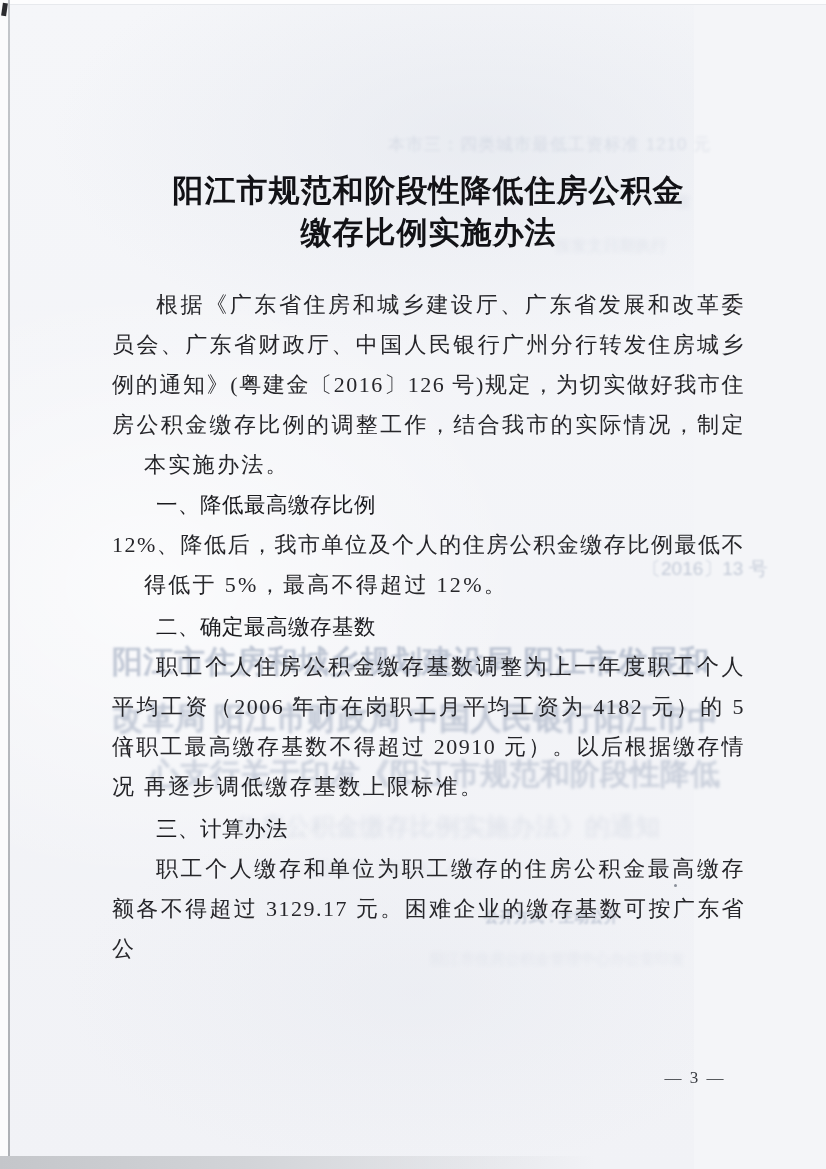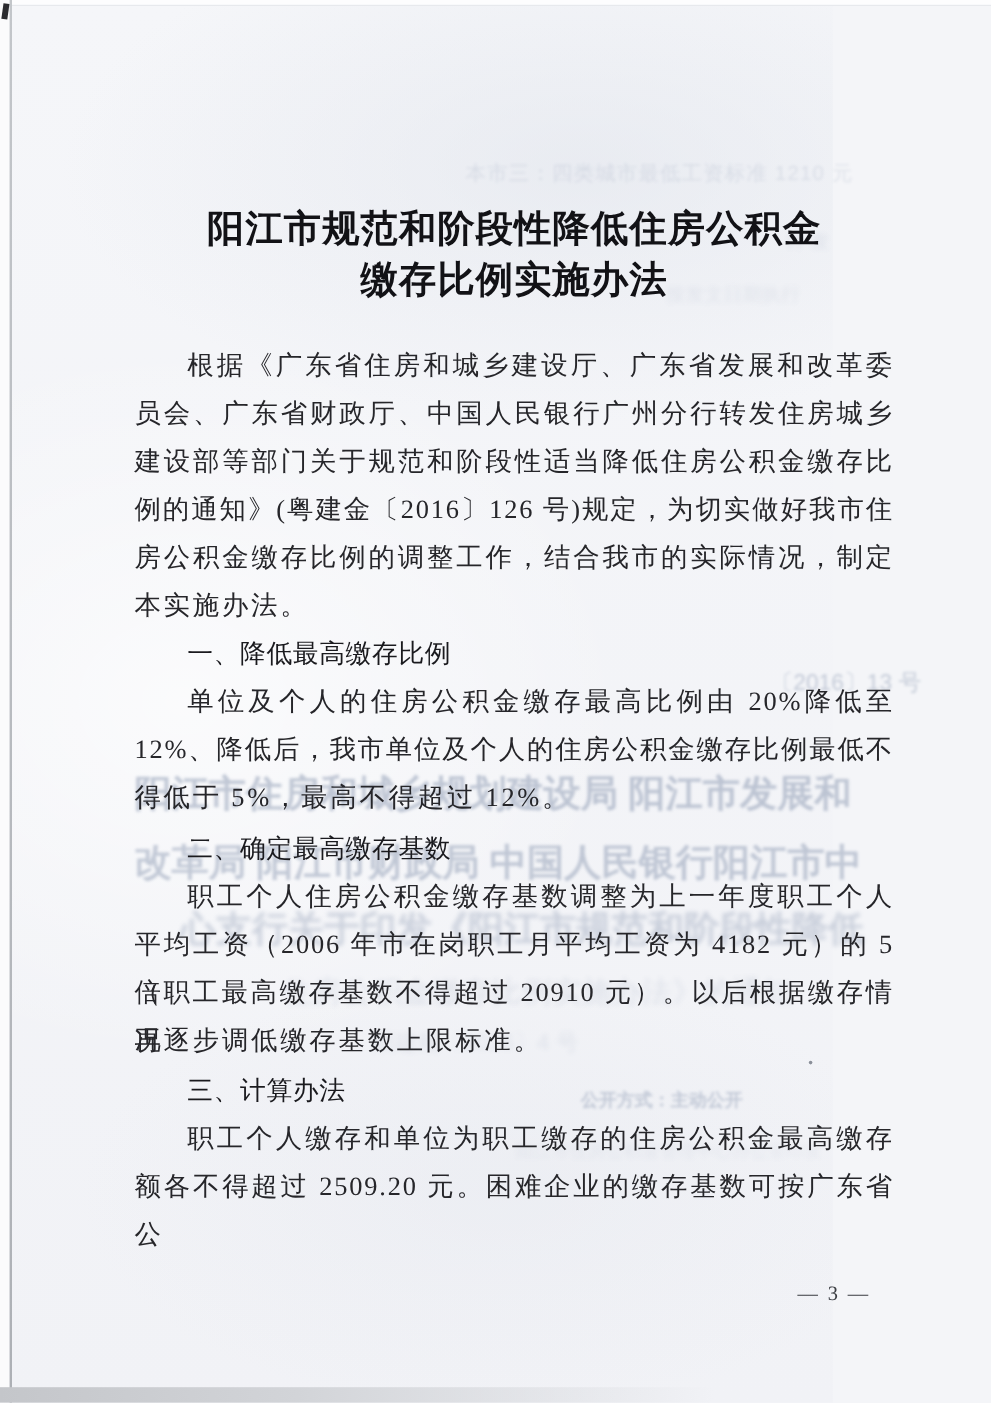--- a/index.html
+++ b/index.html
@@ -46,21 +46,21 @@
     text-align:center;font-family:"Liberation Sans", sans-serif;
     font-weight:700;font-size:31px;line-height:42px;color:#121216;
     letter-spacing:1px;
   }
   .body-block{position:absolute;left:112px;top:285px;width:633px;z-index:2;}
   .line{
     height:40px;line-height:40px;font-size:22px;color:#26262a;
     letter-spacing:1.5px;
   }
   .fill{text-align:justify;text-align-last:justify;}
-  .end{letter-spacing:2.3px;}
+  .end{letter-spacing:2.3px;margin-left:32px;}
   .indent{text-indent:44px;}
   .heading{
     font-family:"Liberation Sans", sans-serif;font-weight:400;
     font-size:21.5px;color:#1a1a1e;letter-spacing:.5px;text-indent:44px;
   }
   .gap{margin-top:2px;}
   .page-number{
     position:absolute;left:640px;top:1068px;width:110px;z-index:2;
     text-align:center;font-size:17px;color:#3a3d42;letter-spacing:2px;
     font-family:"Liberation Serif", serif;
@@ -86,36 +86,34 @@
   <div class="ghost g10">阳江市住房公积金管理中心办公室印发</div>
 
   <div class="title-block">
     <div>阳江市规范和阶段性降低住房公积金</div>
     <div>缴存比例实施办法</div>
   </div>
 
   <div class="body-block">
     <div class="line fill indent">根据《广东省住房和城乡建设厅、广东省发展和改革委</div>
     <div class="line fill">员会、广东省财政厅、中国人民银行广州分行转发住房城乡</div>
-    <div class="line fill">建设部等部门关于规范和阶段性适当降低住房公积金缴存比</div>
     <div class="line fill">例的通知》(粤建金〔2016〕126 号)规定，为切实做好我市住</div>
     <div class="line fill">房公积金缴存比例的调整工作，结合我市的实际情况，制定</div>
     <div class="line end">本实施办法。</div>
     <div class="line heading">一、降低最高缴存比例</div>
-    <div class="line fill indent">单位及个人的住房公积金缴存最高比例由 20%降低至</div>
     <div class="line fill">12%、降低后，我市单位及个人的住房公积金缴存比例最低不</div>
     <div class="line end">得低于 5%，最高不得超过 12%。</div>
     <div class="line heading gap">二、确定最高缴存基数</div>
     <div class="line fill indent">职工个人住房公积金缴存基数调整为上一年度职工个人</div>
     <div class="line fill">平均工资（2006 年市在岗职工月平均工资为 4182 元）的 5 倍</div>
     <div class="line fill">（职工最高缴存基数不得超过 20910 元）。以后根据缴存情况</div>
     <div class="line end">再逐步调低缴存基数上限标准。</div>
     <div class="line heading gap">三、计算办法</div>
     <div class="line fill indent">职工个人缴存和单位为职工缴存的住房公积金最高缴存</div>
-    <div class="line fill">额各不得超过 2509.20 元。困难企业的缴存基数可按广东省公</div>
+    <div class="line fill">额各不得超过 3129.17 元。困难企业的缴存基数可按广东省公</div>
   </div>
 
   <div class="page-number">— 3 —</div>
 
   <div class="ink-speck1"></div>
   <div class="ink-speck2"></div>
 
   <div class="edge-top"></div>
   <div class="edge-left-white"></div>
   <div class="edge-left-line"></div>

